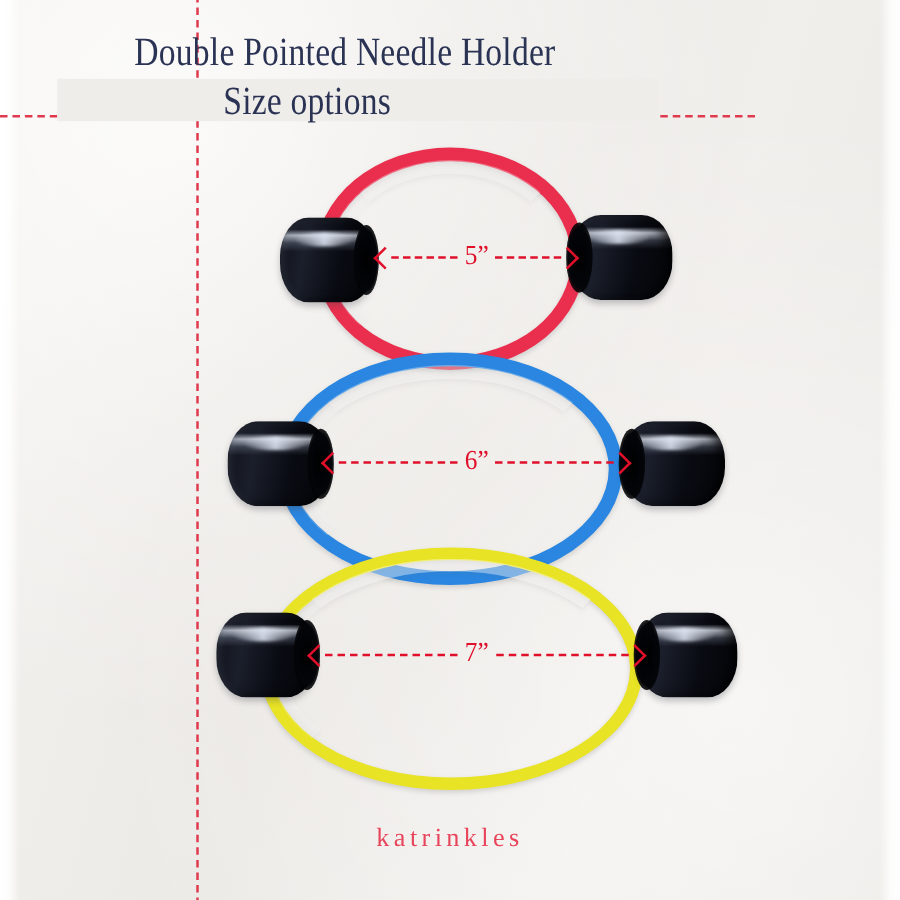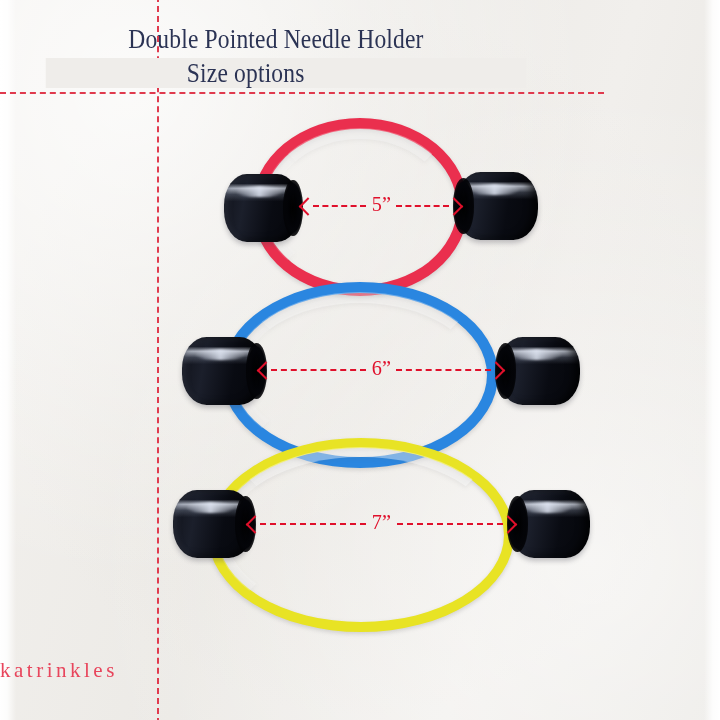--- a/index.html
+++ b/index.html
@@ -65,21 +65,21 @@
   
   #heading-block {
     position: absolute;
     left: 0;
     top: 24px;
     width: 572px;
     text-align: center;
     line-height: 1.08;
     color: #2b3354;
     font-family: "Liberation Serif", serif;
-    font-size: 28px;
+    font-size: 32px;
     letter-spacing: .2px;
     white-space: nowrap;
     z-index: 6;
   }
   #title-line-1 {
     display: block;
     transform: scaleX(.84);
     transform-origin: center;
     padding-right: 24px;
   }
@@ -232,20 +232,21 @@
   #dimension-5 { left: 300px; top: 193px; width: 162px; }
   #dimension-6 { left: 258px; top: 357px; width: 246px; }
   #dimension-7 { left: 247px; top: 511px; width: 269px; }
 
   
   #brand-logo {
     position: absolute;
     left: 0;
     top: 658px;
     width: 720px;
+    text-align: center;
     font-family: "Liberation Serif", serif;
     font-size: 21px;
     letter-spacing: 3.5px;
     color: #e8455c;
     z-index: 6;
   }
 </style>
 </head>
 <body>
 

